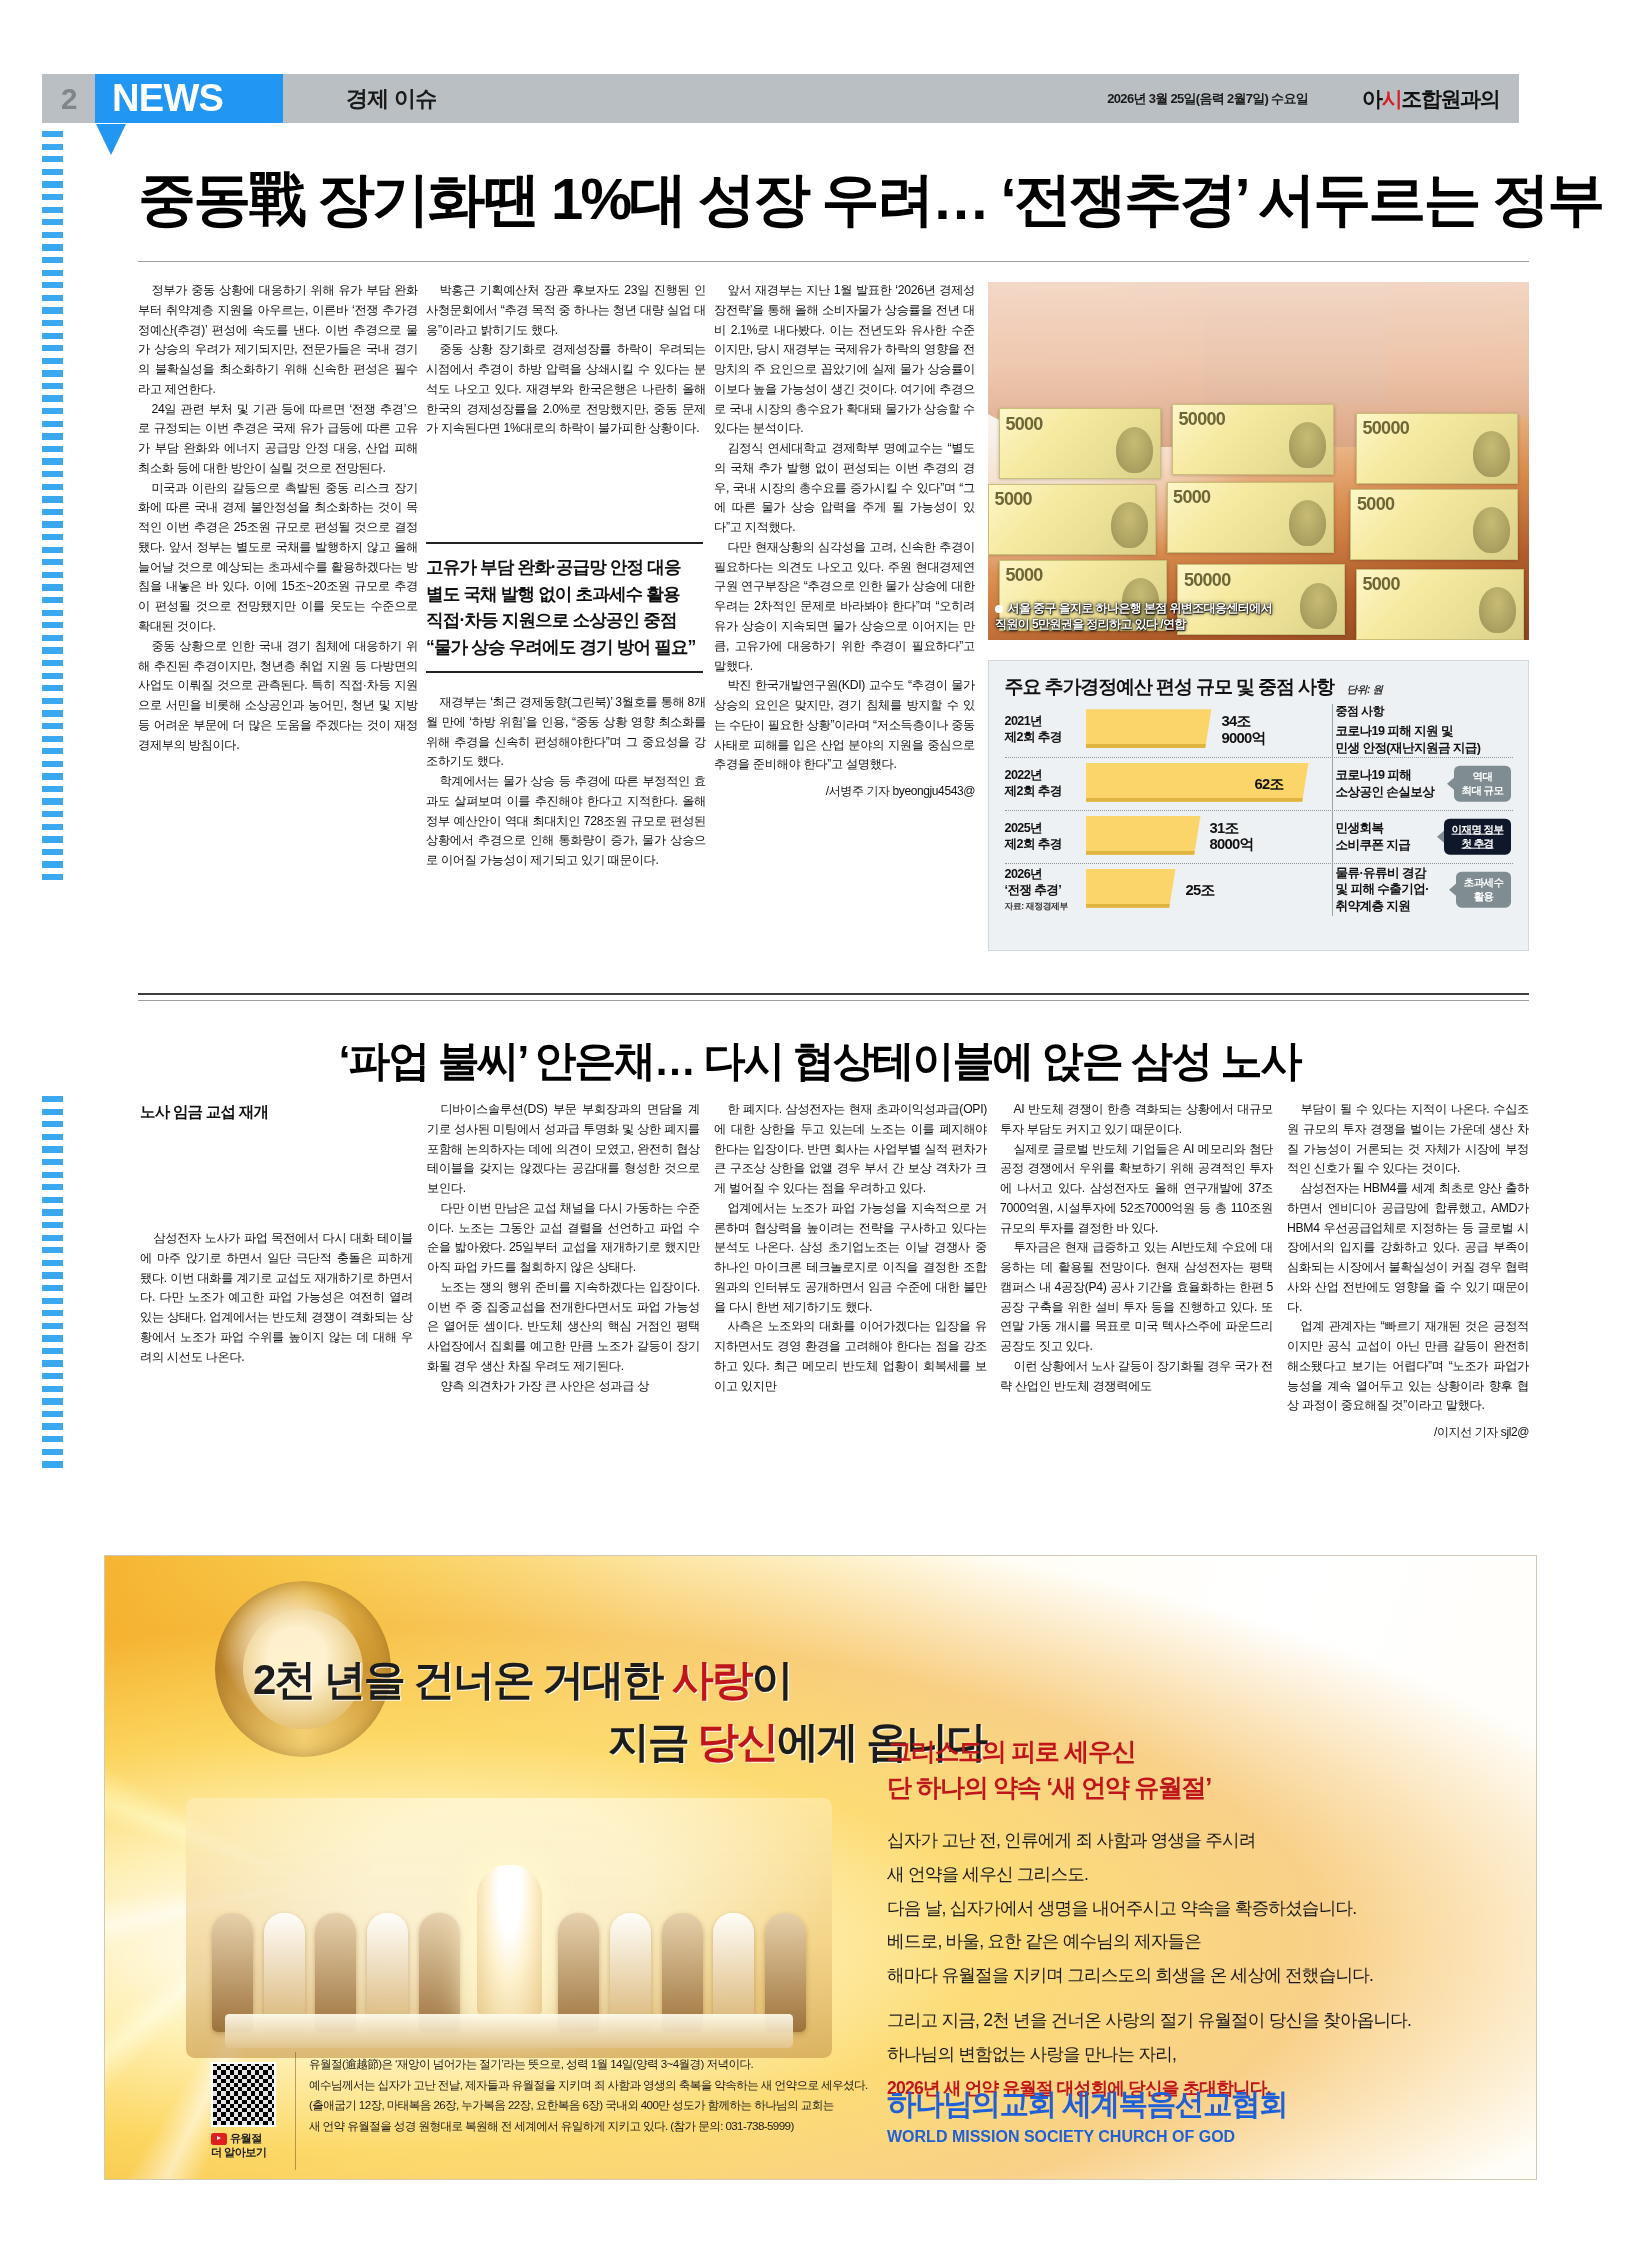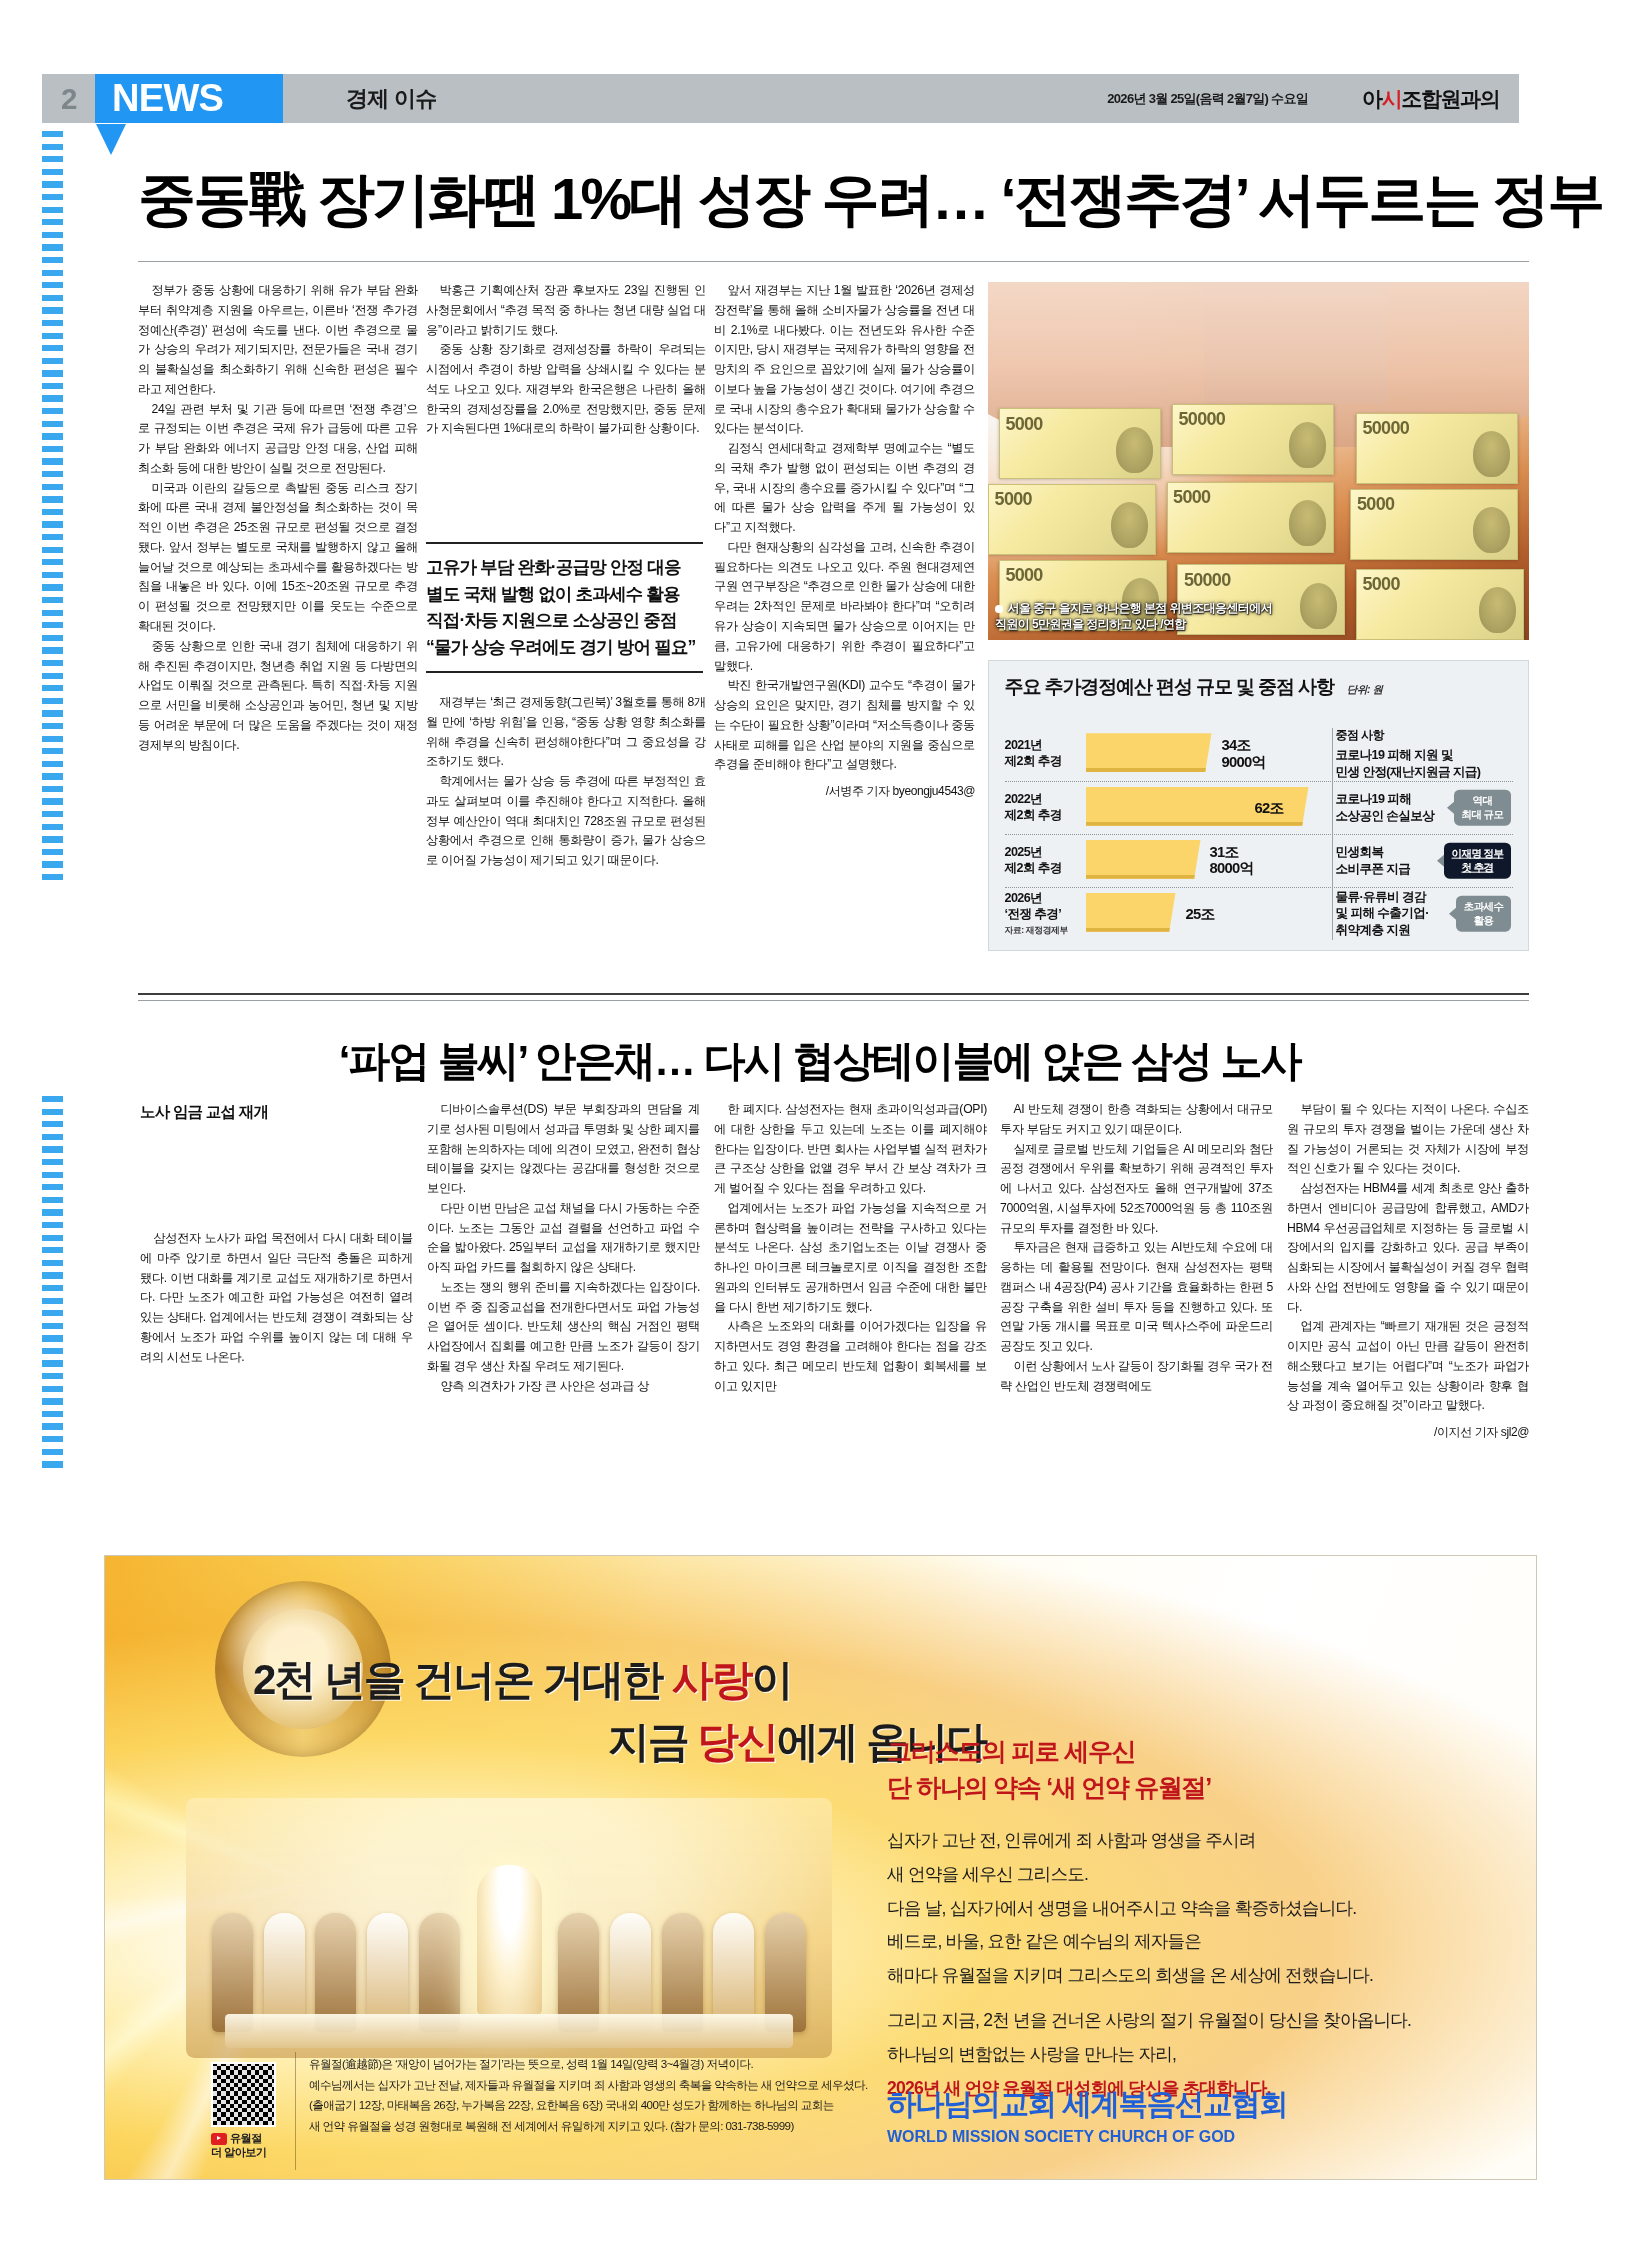--- a/index.html
+++ b/index.html
@@ -95,21 +95,21 @@
   }
   .photo-caption .dot { display:inline-block; width:7.7px; height:7.7px; border-radius:50%; background:#fff; margin-right:4.9px; vertical-align:middle; }
 
   
   .chartbox {
     position:absolute; left:0; top:378px; width:541px; height:291px;
     background:#eef1f3; border:0.7px solid #d3d8dc; padding:12.6px 15.5px 8.4px 15.5px;
   }
   .chart-title { font-size:19px; font-weight:bold; color:#111; letter-spacing:-1.1px; display:inline-block; }
   .chart-unit { font-size:10.5px; font-weight:bold; color:#333; margin-left:9.8px; letter-spacing:-0.4px;font-style:italic; }
-  .chart-grid { position:relative; margin-top:28px; }
+  .chart-grid { position:relative; margin-top:4px; }
   .crow { position:relative; height:53px; display:flex; align-items:center; }
   .crow + .crow { border-top:0.7px dotted #8e979c; }
   .crow .yearlbl {
     width:81px; font-size:12.6px; font-weight:bold; color:#111; line-height:1.25; letter-spacing:-0.6px;
   }
   .crow .yearlbl .src { display:block; font-size:8.8px; font-weight:bold; color:#333; margin-top:2.1px; letter-spacing:-0.4px;}
   .barwrap { position:relative; width:232px; height:53px; }
   .bar {
     position:absolute; left:0; top:5.6px; height:39px;
     background:#fbd46a; border-bottom:4.9px solid #e0b441;

